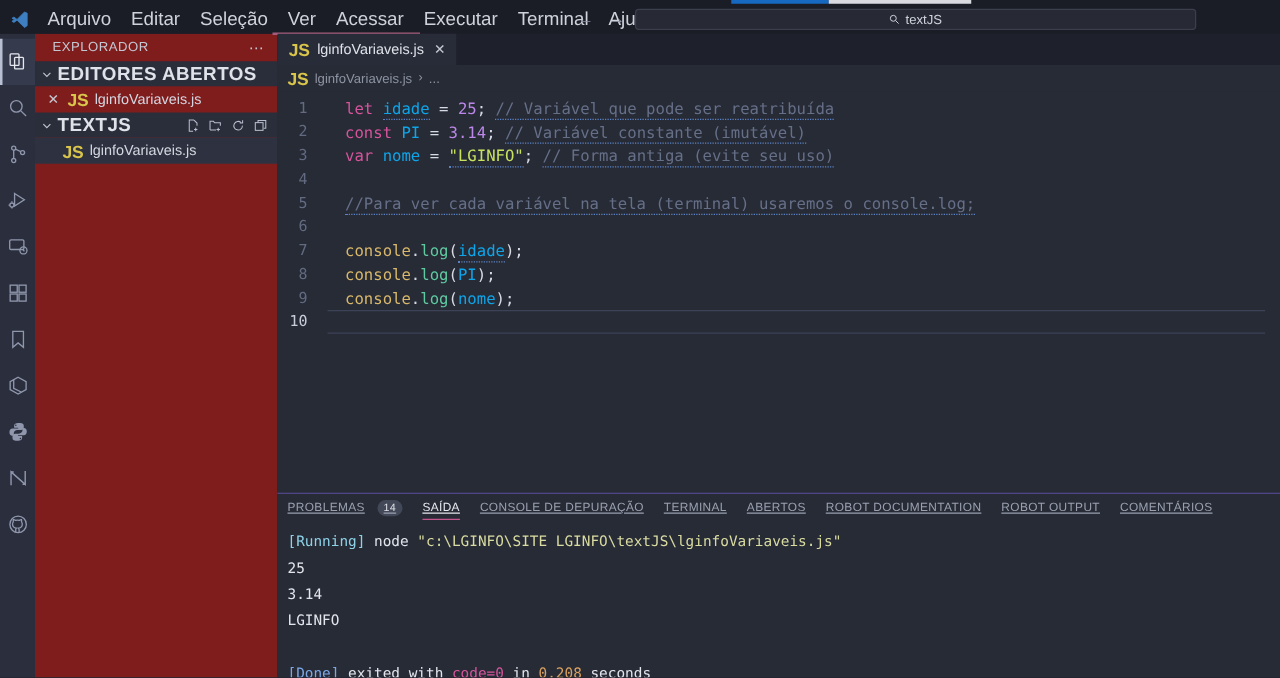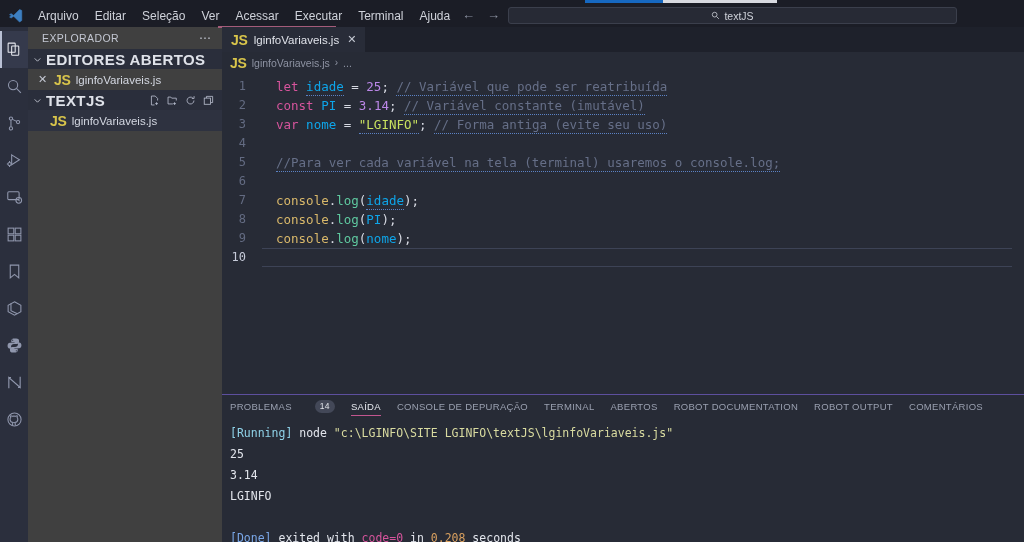--- a/index.html
+++ b/index.html
@@ -18,21 +18,21 @@
 
   
   .titlebar {
     height: 23px; background: #1b1d26; display: flex; align-items: center;
     position: relative; flex: 0 0 auto;
   }
   .vscode-logo { width: 30px; display: flex; align-items: center; justify-content: center; }
   .vscode-logo svg { width: 15px; height: 15px; }
   .menu { display: flex; align-items: center; gap: 0px; }
   .menu-item {
-    color: #cfd2da; font-size: 12px; padding: 3px 8px; white-space: nowrap; cursor: default;
+    color: #cfd2da; font-size: 15px; padding: 3px 8px; white-space: nowrap; cursor: default;
   }
   .menu-underline {
     position: absolute; left: 218px; top: 22px; width: 118px; height: 1.5px; background: #a45c7a;
   }
   .nav-arrows { position: absolute; left: 462px; top: 4px; display: flex; gap: 12px; color: #8d93a2; font-size: 13px; }
   .nav-arrows span { cursor: pointer; line-height: 14px; }
   .searchbox {
     position: absolute; left: 508px; top: 3px; width: 449px; height: 17px;
     background: #272a35; border: 1px solid #3b3f4c; border-radius: 3px;
     display: flex; align-items: center; justify-content: center; gap: 4px;
@@ -52,21 +52,21 @@
     width: 28px; height: 37px; display: flex; align-items: center; justify-content: center;
     color: #9097ad; cursor: pointer; position: relative;
   }
   .act-icon.active { color: #e6e8ee; background: #353a4c; }
   .act-icon.active::before {
     content: ""; position: absolute; left: 0; top: 0; bottom: 0; width: 2px; background: #b9c0d4;
   }
   .act-icon svg { width: 17px; height: 17px; }
 
   
-  .sidebar { width: 194px; background: #404040; display: flex; flex-direction: column; flex: 0 0 auto; }
+  .sidebar { width: 194px; background: #7f1d1d; display: flex; flex-direction: column; flex: 0 0 auto; }
   .sidebar-head {
     height: 22px; display: flex; align-items: center; justify-content: space-between;
     padding: 0 10px 0 14px;
   }
   .sidebar-title { color: #c3c7d2; font-size: 10.5px; letter-spacing: .4px; }
   .sidebar-dots { color: #c3c7d2; font-size: 12px; letter-spacing: 1px; cursor: pointer; line-height: 8px; }
 
   .section-head {
     height: 20px; display: flex; align-items: center; gap: 3px; padding-left: 3px;
     background: #2a2e3b; cursor: pointer;
@@ -126,21 +126,21 @@
   .cmt  { color: #666f88; }
   .fn   { color: #5fc9a0; }
   .obj  { color: #d9b86a; }
   .punc { color: #d7dae3; }
   .sq { border-bottom: 1.5px dotted #5b82c4; padding-bottom: 1px; }
 
   
   .panel { height: 148px; background: #272b36; border-top: 1px solid #5d4f9e; flex: 0 0 auto; display: flex; flex-direction: column; }
   .paneltabs { height: 22px; display: flex; align-items: center; gap: 16px; padding-left: 8px; flex: 0 0 auto; }
   .ptab { color: #9aa0b0; font-size: 9.5px; letter-spacing: .3px; cursor: pointer; position: relative;
-          display: flex; align-items: center; gap: 23px; height: 22px; }
+          display: flex; align-items: center; gap: 10px; height: 22px; text-decoration: underline; }
   .ptab.active { color: #e6e8ee; }
   .ptab.active::after { content: ""; position: absolute; left: 0; right: 0; bottom: 1px; height: 1.5px; background: #c2568f; }
   .badge {
     background: #434858; color: #dfe2e9; border-radius: 9px; font-size: 8.5px;
     padding: 1px 5px; line-height: 11px;
   }
   .panelbody {
     flex: 1; padding: 6px 0 0 8px; font-family: "DejaVu Sans Mono", monospace;
     font-size: 11.5px; line-height: 21px; color: #d7dae3; overflow: hidden;
   }

